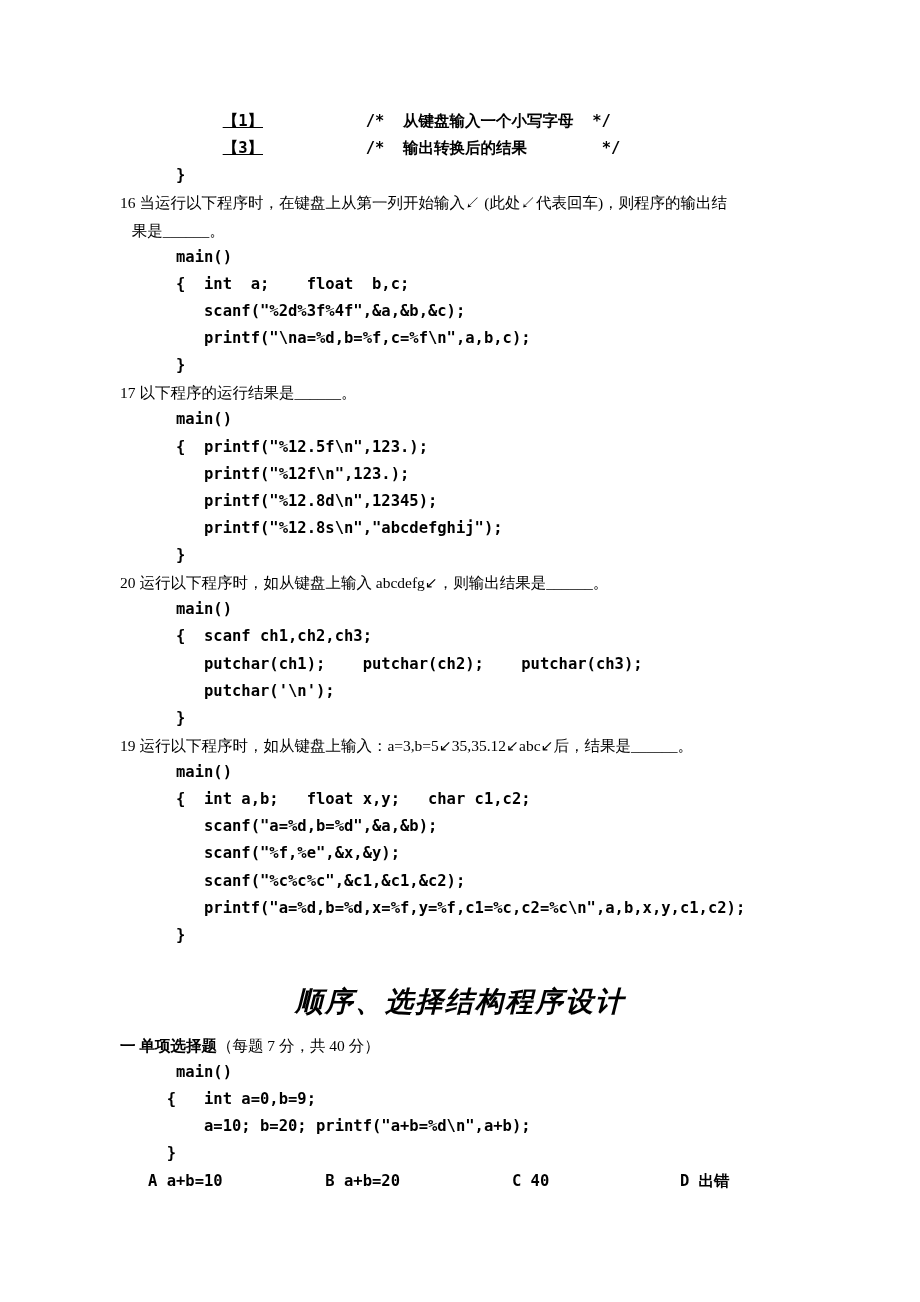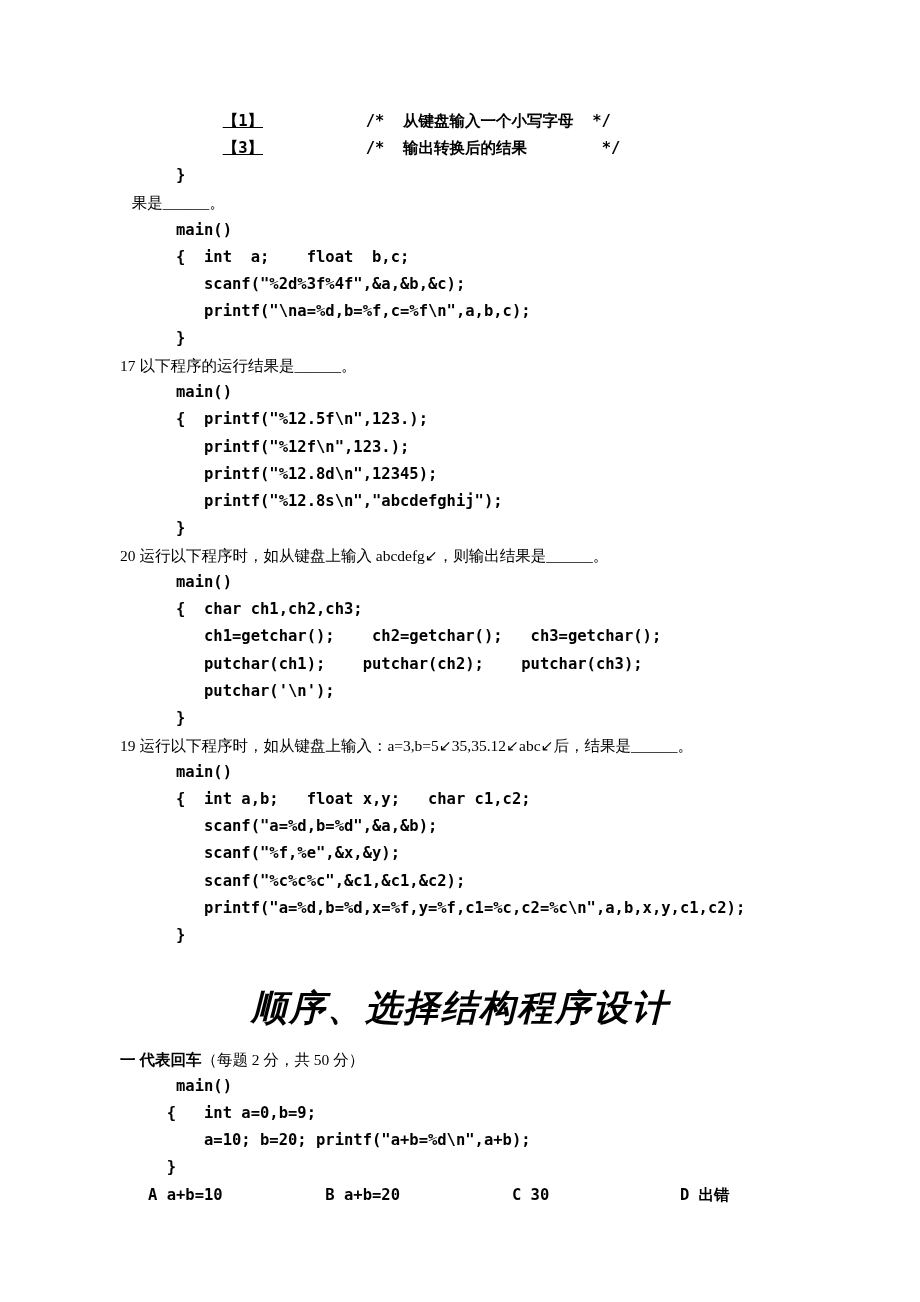--- a/index.html
+++ b/index.html
@@ -18,71 +18,71 @@
     padding: 108px 120px 60px 120px;
   }
   .row { white-space: pre; }
   .code { font-family: "SimSun", "宋体", monospace; font-weight: bold; }
   .u { text-decoration: underline; }
   .title {
     text-align: center;
     font-family: "STKaiti", "KaiTi", "楷体", serif;
     font-weight: bold;
     font-style: italic;
-    font-size: 36px;
+    font-size: 28px;
     margin-top: 28px;
     margin-bottom: 6px;
     letter-spacing: 2px;
   }
   .sec { font-weight: bold; display: inline; }
 </style>
 </head>
 <body>
 
 <div class="page">
 
   <div class="row code">           <span class="u">【1】</span>           <span>/*  从键盘输入一个小写字母  */</span></div>
   <div class="row code">           <span class="u">【3】</span>           <span>/*  输出转换后的结果        */</span></div>
   <div class="row code">      }</div>
 
+  <div class="row"><span>16</span> <span>当运行以下程序时，在键盘上从第一列开始输入↙ (此处↙代表回车)，则程序的输出结</span></div>
   <div class="row">   <span>果是______。</span></div>
   <div class="row code">      <span>main()</span></div>
   <div class="row code">      <span>{  int  a;    float  b,c;</span></div>
   <div class="row code">      <span>   scanf("%2d%3f%4f",&amp;a,&amp;b,&amp;c);</span></div>
   <div class="row code">      <span>   printf("\na=%d,b=%f,c=%f\n",a,b,c);</span></div>
   <div class="row code">      <span>}</span></div>
 
   <div class="row"><span>17</span> <span>以下程序的运行结果是______。</span></div>
   <div class="row code">      <span>main()</span></div>
   <div class="row code">      <span>{  printf("%12.5f\n",123.);</span></div>
   <div class="row code">      <span>   printf("%12f\n",123.);</span></div>
   <div class="row code">      <span>   printf("%12.8d\n",12345);</span></div>
   <div class="row code">      <span>   printf("%12.8s\n","abcdefghij");</span></div>
   <div class="row code">      <span>}</span></div>
 
   <div class="row"><span>20</span> <span>运行以下程序时，如从键盘上输入 abcdefg↙，则输出结果是______。</span></div>
   <div class="row code">      <span>main()</span></div>
-  <div class="row code">      <span>{  char ch1,ch2,ch3;</span></div>
-  <div class="row code">      <span>   ch1=getchar();    ch2=getchar();   ch3=getchar();</span></div>
+  <div class="row code">      <span>{  scanf ch1,ch2,ch3;</span></div>
   <div class="row code">      <span>   putchar(ch1);    putchar(ch2);    putchar(ch3);</span></div>
   <div class="row code">      <span>   putchar('\n');</span></div>
   <div class="row code">      <span>}</span></div>
 
   <div class="row"><span>19</span> <span>运行以下程序时，如从键盘上输入：a=3,b=5↙35,35.12↙abc↙后，结果是______。</span></div>
   <div class="row code">      <span>main()</span></div>
   <div class="row code">      <span>{  int a,b;   float x,y;   char c1,c2;</span></div>
   <div class="row code">      <span>   scanf("a=%d,b=%d",&amp;a,&amp;b);</span></div>
   <div class="row code">      <span>   scanf("%f,%e",&amp;x,&amp;y);</span></div>
   <div class="row code">      <span>   scanf("%c%c%c",&amp;c1,&amp;c1,&amp;c2);</span></div>
   <div class="row code">      <span>   printf("a=%d,b=%d,x=%f,y=%f,c1=%c,c2=%c\n",a,b,x,y,c1,c2);</span></div>
   <div class="row code">      <span>}</span></div>
 
   <div class="title">顺序、选择结构程序设计</div>
 
-  <div class="row"><span class="sec">一 代表回车</span><span>（每题 2 分，共 50 分）</span></div>
+  <div class="row"><span class="sec">一 单项选择题</span><span>（每题 7 分，共 40 分）</span></div>
 
   <div class="row code">      <span>main()</span></div>
   <div class="row code">     <span>{   int a=0,b=9;</span></div>
   <div class="row code">      <span>   a=10; b=20; printf("a+b=%d\n",a+b);</span></div>
   <div class="row code">     <span>}</span></div>
-  <div class="row code">   <span>A a+b=10</span>           <span>B a+b=20</span>            <span>C 30</span>              <span>D 出错</span></div>
+  <div class="row code">   <span>A a+b=10</span>           <span>B a+b=20</span>            <span>C 40</span>              <span>D 出错</span></div>
 
 </div>
 
 </body></html>

